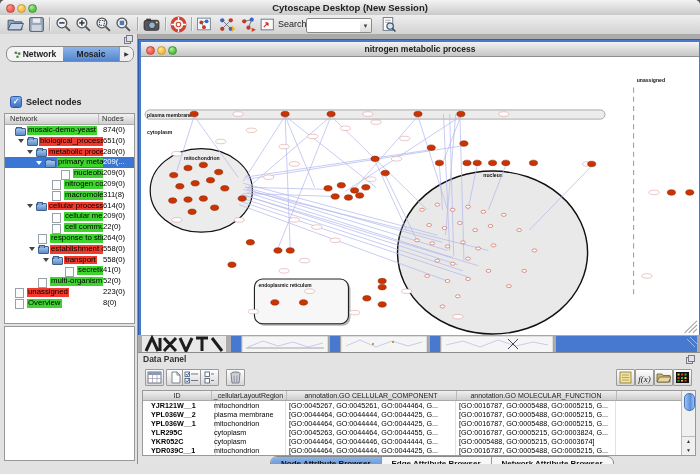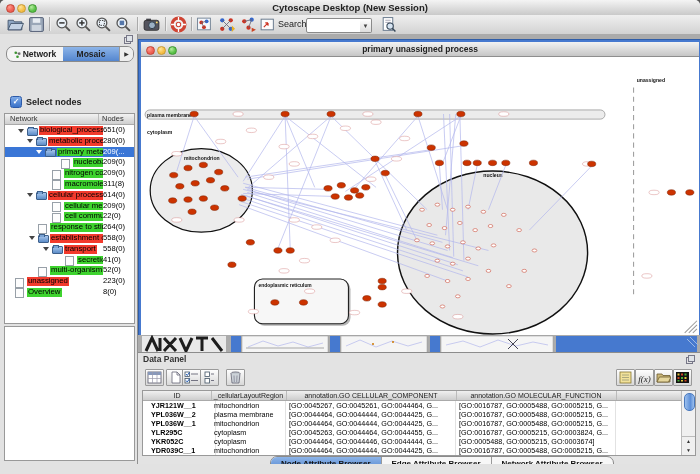--- a/index.html
+++ b/index.html
@@ -225,20 +225,25 @@
       <span class="checklabel">Select nodes</span>
     </div>
     <div class="treepanel">
       <div class="treehead">
         <span class="c1">Network</span>
         <span class="dv"></span>
         <span class="c2">Nodes</span>
       </div>
       <div class="treebody">
           <div class="trow">
+            <span class="fold" style="left: 10px;"></span>
+            <span class="tlabel green" style="left: 22px; max-width: 74px;">mosaic-demo-yeast</span>
+            <span class="tcount">874(0)</span>
+          </div>
+          <div class="trow">
             <span class="arr" style="left: 13px;"></span>
             <span class="fold" style="left: 22px;"></span>
             <span class="tlabel red" style="left: 34px; max-width: 62px;">biological_process</span>
             <span class="tcount">651(0)</span>
           </div>
           <div class="trow">
             <span class="arr" style="left: 22px;"></span>
             <span class="fold" style="left: 31px;"></span>
             <span class="tlabel red" style="left: 43px; max-width: 53px;">metabolic process</span>
             <span class="tcount">280(0)</span>
@@ -322,21 +327,21 @@
     <div class="birdseye"></div>
   </div>
 
   <div class="desktop">
 
     <div class="netframe">
       <div class="netbar">
         <span class="tl r" style="left:5px;top:3.5px"></span>
         <span class="tl y" style="left:16px;top:3.5px"></span>
         <span class="tl g" style="left:27px;top:3.5px"></span>
-        <div class="title">primary unassigned process</div>
+        <div class="title">nitrogen metabolic process</div>
       </div>
       <div class="canvas">
         <svg id="netsvg" viewBox="0 0 546 273" preserveAspectRatio="none">
             <rect x="4" y="52" width="450" height="9" rx="4.5" fill="#ececec" stroke="#999" stroke-width="0.8"></rect>
             <text x="6" y="58.5" font-size="5" font-weight="bold" fill="#111">plasma membrane</text>
             <text x="6" y="76" font-size="5" font-weight="bold" fill="#111">cytoplasm</text>
             <line x1="482" y1="30" x2="482" y2="235" stroke="#999" stroke-width="1" stroke-dasharray="5,4"></line>
             <text x="485" y="25" font-size="5" font-weight="bold" fill="#111">unassigned</text>
             <ellipse cx="344" cy="192" rx="93" ry="80" fill="#e9e9e9" stroke="#111" stroke-width="1.4"></ellipse>
             <text x="335" y="118" font-size="5" font-weight="bold" fill="#111">nucleus</text>

